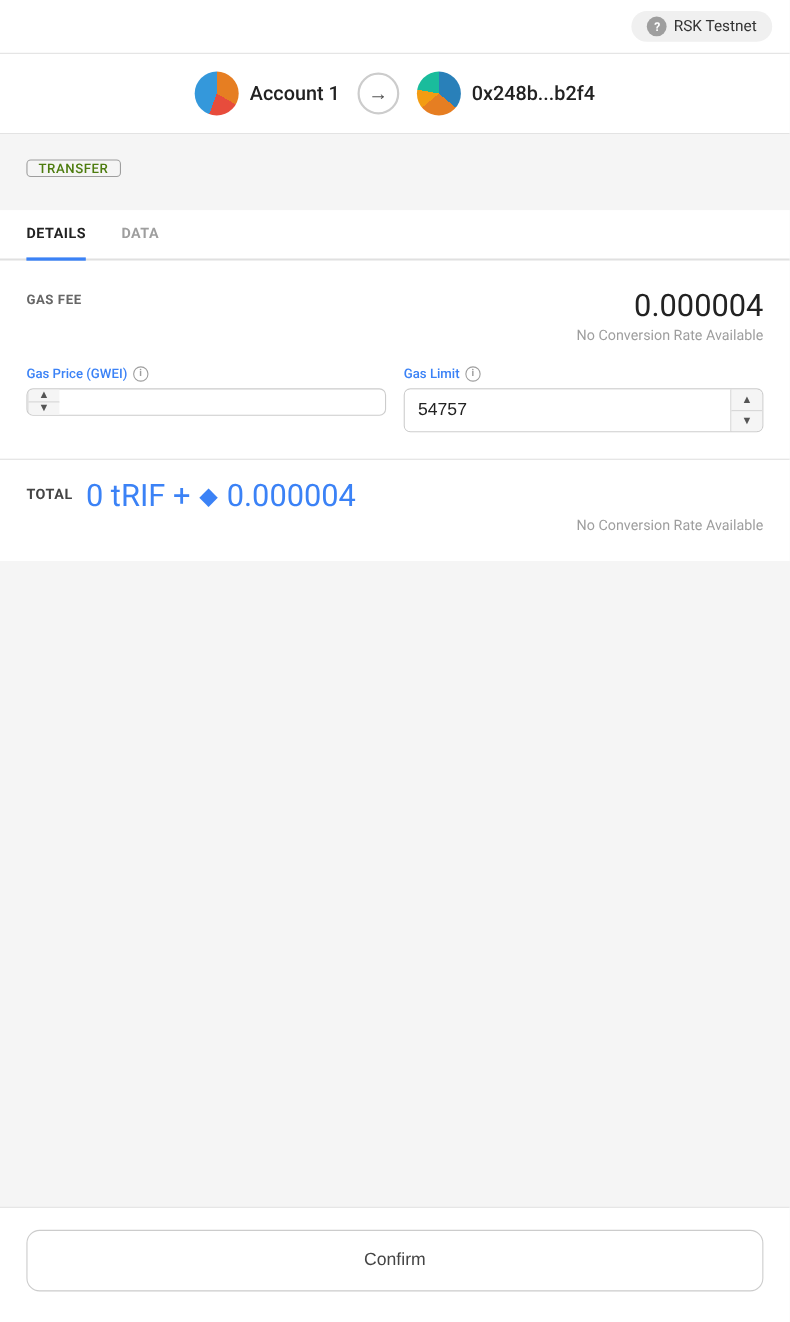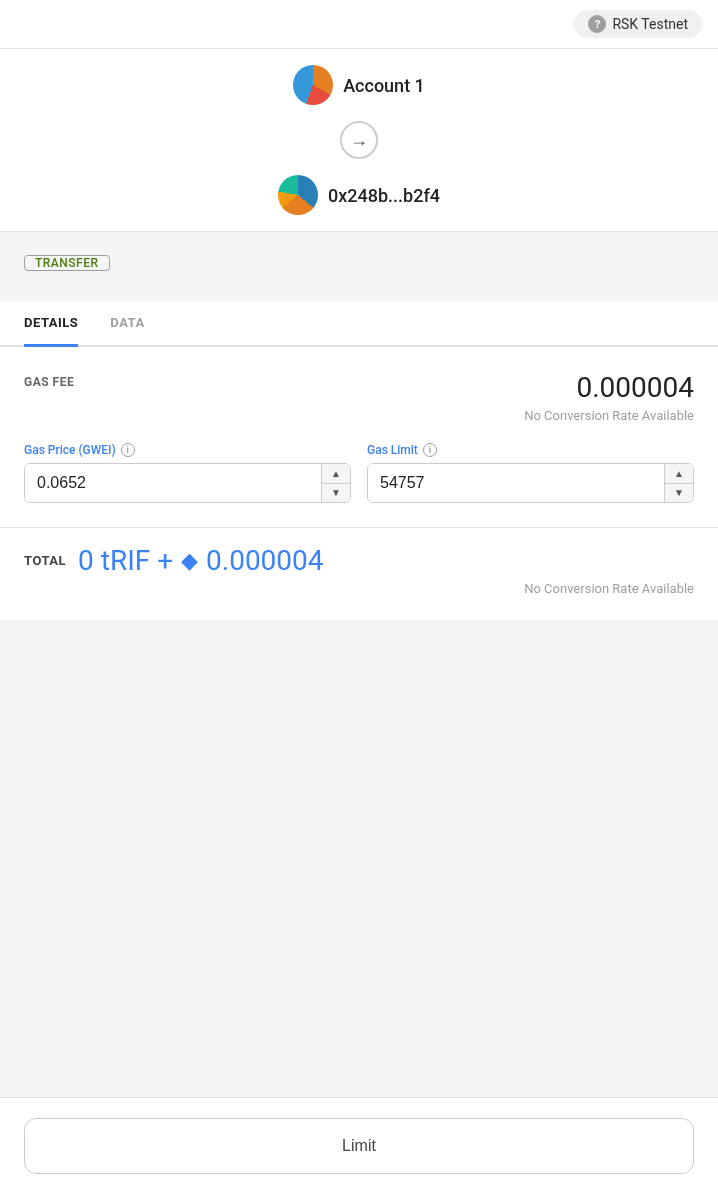--- a/index.html
+++ b/index.html
@@ -46,21 +46,20 @@
 
     
     .account-row {
       background: #fff;
       display: flex;
       align-items: center;
       justify-content: center;
       padding: 16px 20px;
       border-bottom: 1px solid #e0e0e0;
       gap: 16px;
-      flex-direction: column;
     }
     .account-info {
       display: flex;
       align-items: center;
       gap: 10px;
     }
     .avatar {
       width: 40px;
       height: 40px;
       border-radius: 50%;
@@ -379,21 +378,20 @@
   </div>
   <div class="no-conversion">No Conversion Rate Available</div>
 
   <div class="gas-inputs-row">
     <div class="gas-input-group">
       <div class="gas-input-label">
         <span>Gas Price (GWEI)</span>
         <div class="info-icon">i</div>
       </div>
       <div class="gas-input-wrapper">
-        <input class="gas-input-field" type="text" value="0.0652" style="">
         <div class="stepper-buttons">
           <button class="stepper-btn">▲</button>
           <button class="stepper-btn">▼</button>
         </div>
       </div>
     </div>
     <div class="gas-input-group">
       <div class="gas-input-label">
         <span>Gas Limit</span>
         <div class="info-icon">i</div>
@@ -418,14 +416,14 @@
 
         <span style="color:#3b82f6; font-size:22px;">◆</span>
         <span>0.000004</span>
       </span>
     </div>
     <div class="total-no-conversion">No Conversion Rate Available</div>
   </div>
 </div>
 
 <div class="bottom-buttons">
-  <button class="reject-btn">Limit</button>
+  <button class="reject-btn">Confirm</button>
 </div>
 
 </body></html>

